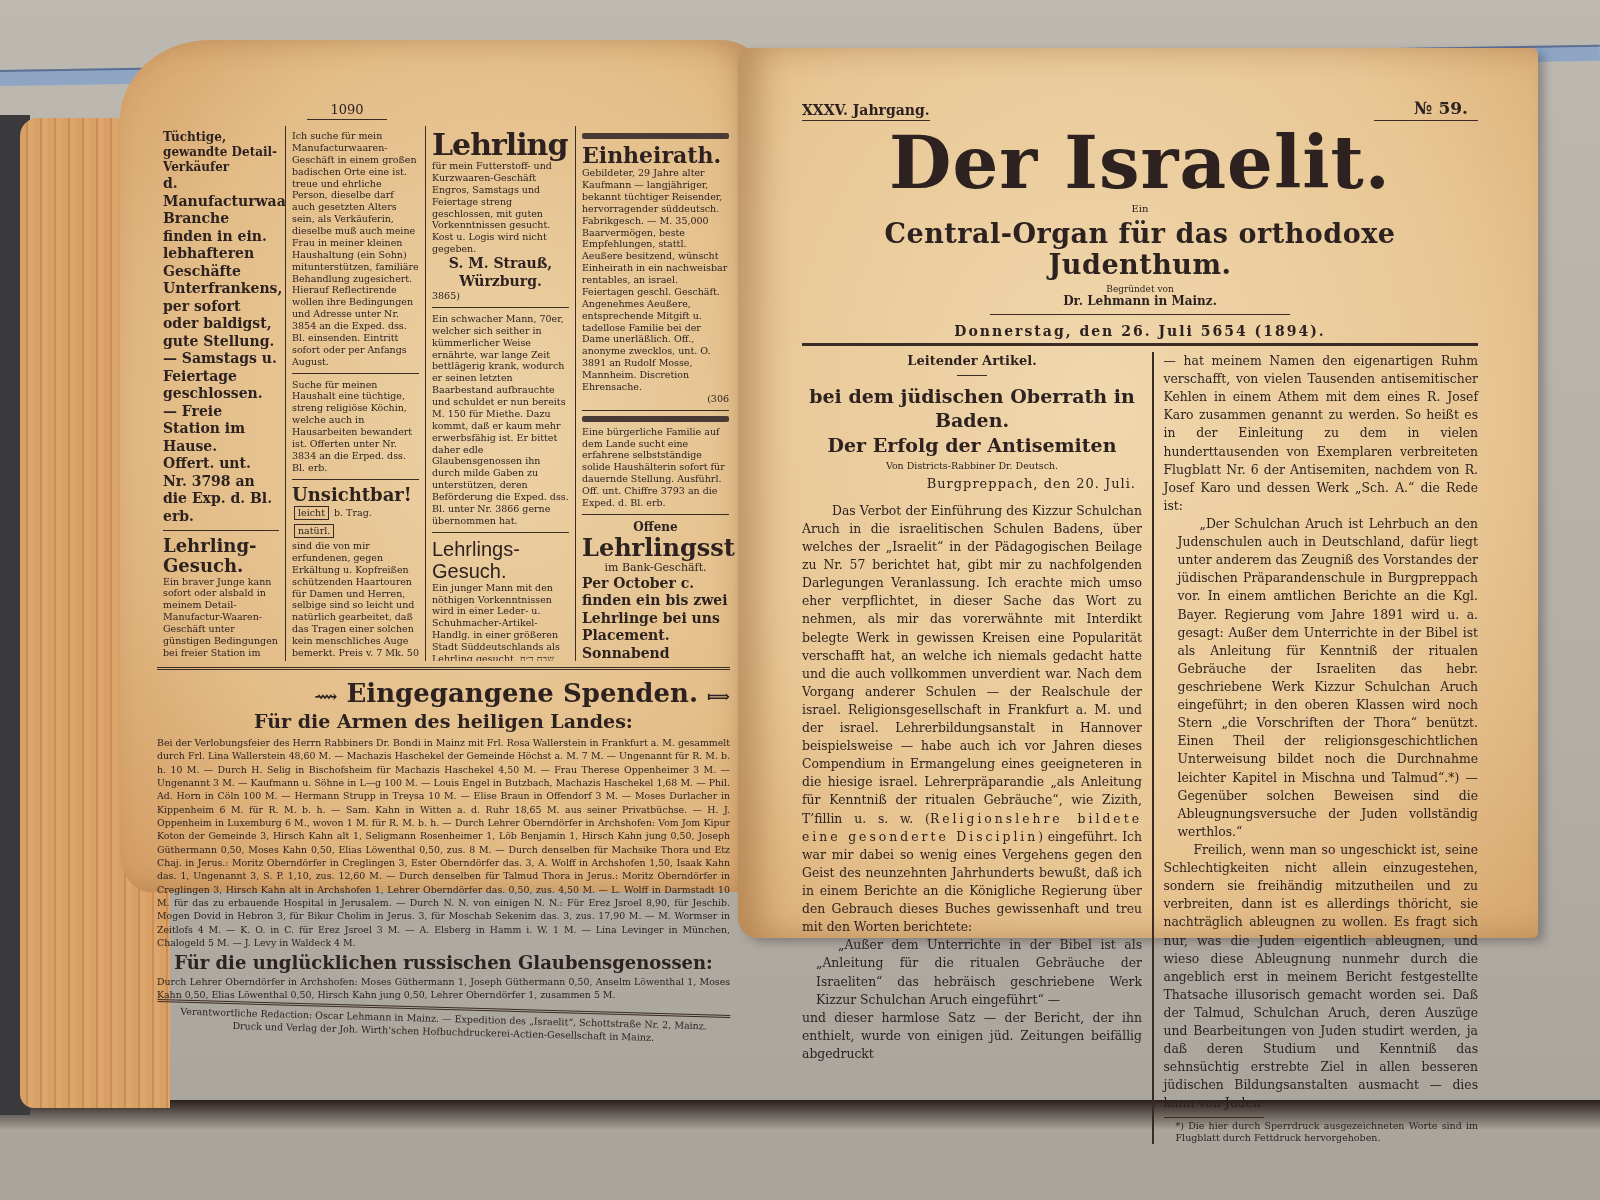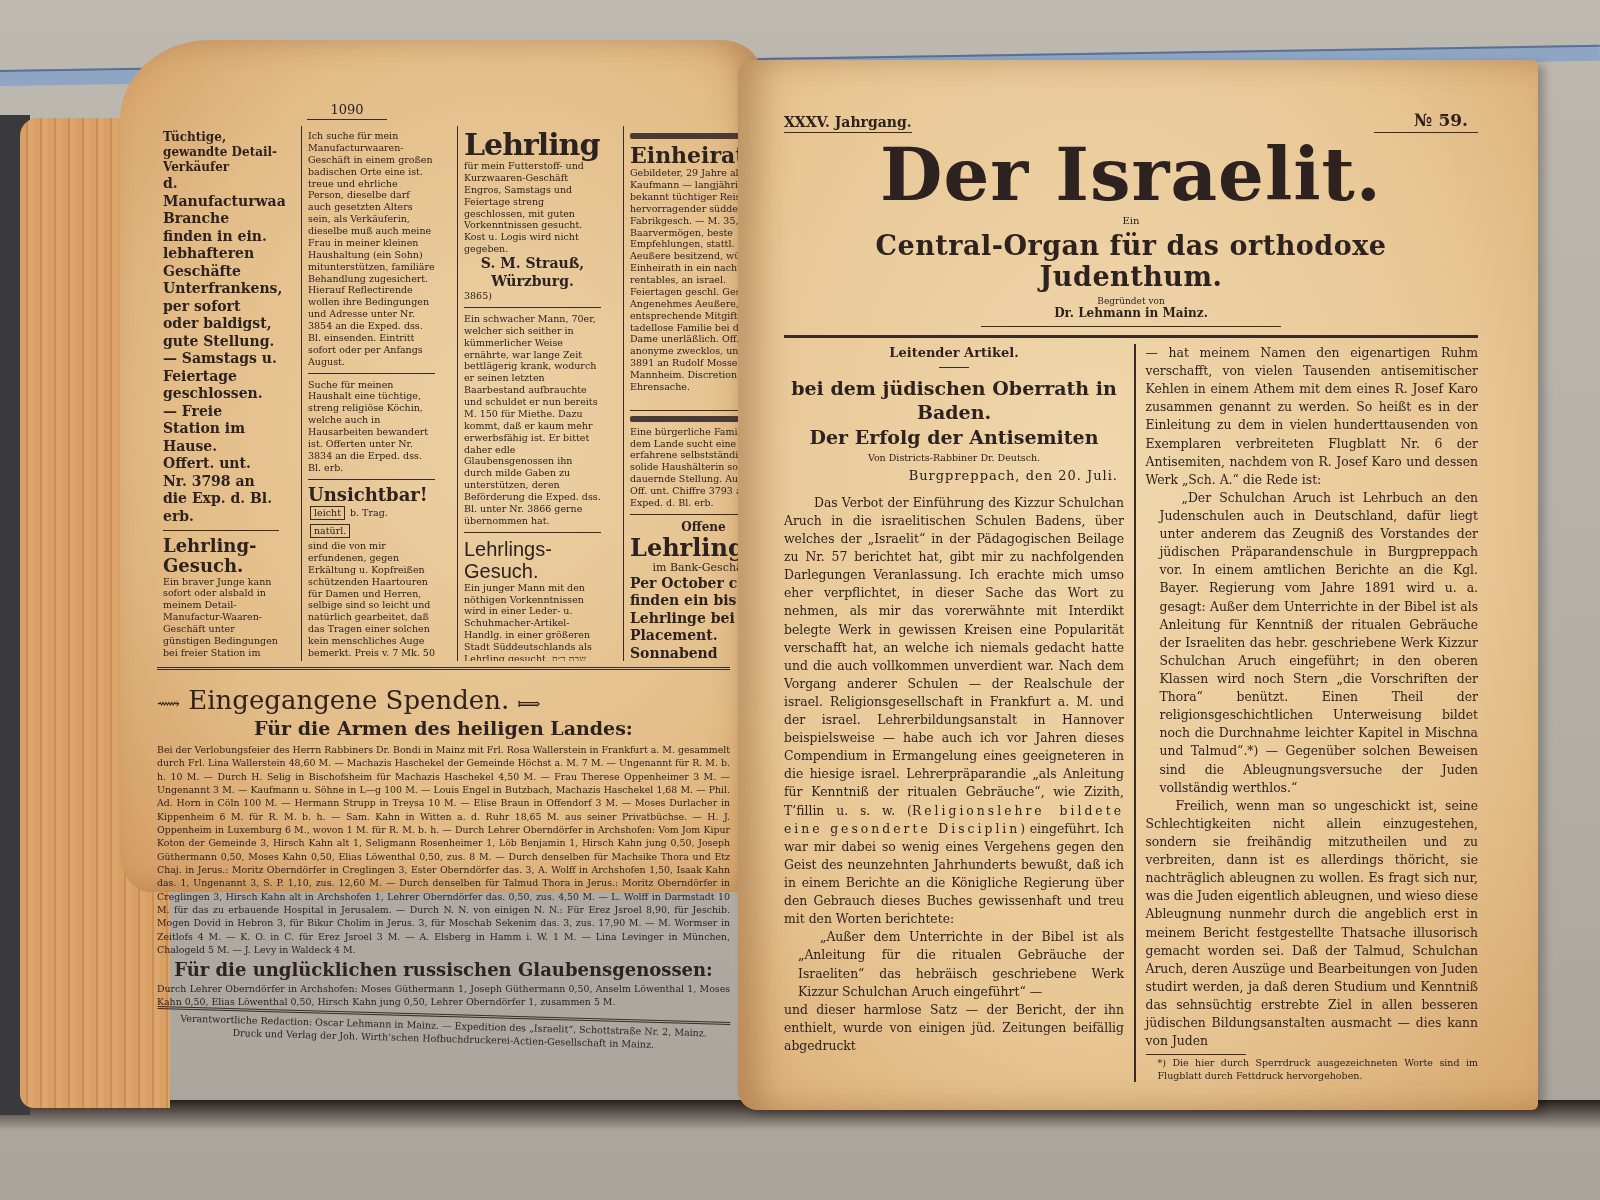--- a/index.html
+++ b/index.html
@@ -24,45 +24,45 @@
     border-radius: 18px 0 0 14px; }
   
   .page-left {
     position:absolute; left:120px; top:40px; width:640px; height:852px;
     background: radial-gradient(ellipse at 60% 45%, #ecd2a6 0%, #e3bd88 60%, #d39b62 100%);
     border-radius: 90px 40px 10px 30px / 80px 30px 10px 40px;
     box-shadow: inset -18px 0 30px rgba(120,70,30,.35);
     padding: 62px 30px 30px 37px;
   }
   .page-right {
-    position:absolute; left:738px; top:60px; width:800px; height:1050px;
+    position:absolute; left:738px; top:48px; width:800px; height:890px;
     background: radial-gradient(ellipse at 45% 40%, #f0d7ad 0%, #e8c795 60%, #d7a66d 100%);
     border-radius: 14px 6px 6px 20px;
     box-shadow: inset 22px 0 30px rgba(120,70,30,.35), 6px 4px 10px rgba(0,0,0,.25);
-    padding: 50px 60px 30px 46px;
+    padding: 50px 60px 30px 64px;
   }
 
   
   .pagenum { text-align:center; font-size:13px; margin-left:150px; width:80px;
     border-bottom:1.5px solid #3a2b24; padding-bottom:2px; margin-bottom:6px; }
-  .ads { display:grid; grid-template-columns: 128px 140px 150px 160px; gap:16px; border-top:none; height:535px; }
+  .ads { display:grid; grid-template-columns: 128px 140px 150px 160px; gap:0; border-top:none; height:535px; }
   .ad-col { border-left:1.5px solid #3a2b24; padding:4px 6px; font-size:9.5px; line-height:1.25; overflow:hidden; }
   .ad-col:first-child { border-left:none; }
   .ad { padding-bottom:5px; margin-bottom:5px; border-bottom:1.5px solid #3a2b24; }
   .ad:last-child { border-bottom:none; }
   .ad-h1 { font-size:30px; font-weight:bold; line-height:1; letter-spacing:-1px; margin-bottom:4px; font-family:"DejaVu Serif", serif; }
   .ad-h2 { font-size:18px; font-weight:bold; line-height:1.1; margin:2px 0 3px; }
   .ad-h3 { font-size:12px; font-weight:bold; text-align:center; }
   .ad-bold { font-weight:bold; font-size:14px; }
   .ad-bold-big { font-weight:bold; font-size:12px; }
   .ad p { margin:0; }
   .boxed { display:inline-block; border:1.5px solid #3a2b24; padding:0 3px; margin:2px 2px; }
   .thick-rule { height:6px; background:#4a3a36; margin:3px 0 4px; border-radius:2px; }
   .donations-sep { border-top:3px double #3a2b24; margin:6px 0 4px; }
-  .don-title { text-align:left; font-size:26px; font-weight:normal; margin-top:15px; }
+  .don-title { text-align:right; font-size:26px; font-weight:bold; margin-top:8px; }
   .don-title .orn { font-size:16px; }
   .don-sub { text-align:center; font-size:19px; font-weight:bold; margin:2px 0 4px; }
   .don-text { font-size:9.4px; line-height:1.42; text-align:justify; }
   .don-sub2 { text-align:center; font-size:18px; font-weight:bold; margin:2px 0; }
   .imprint { border-top:3px double #3a2b24; margin-top:6px; padding-top:3px; font-size:9.5px; text-align:center; line-height:1.35; transform: rotate(1.6deg); }
 
   
   .masthead-top { display:flex; justify-content:space-between; align-items:flex-end; font-size:14px; font-weight:bold; }
   .masthead-top .vol { border-bottom:1.5px solid #3a2b24; padding-bottom:2px; }
   .masthead-top .no { border-bottom:1.5px solid #3a2b24; padding:0 10px 2px 40px; font-size:17px; }
@@ -194,20 +194,21 @@
   <div class="masthead-top">
     <span class="vol">XXXV. Jahrgang.</span>
     <span class="no">№ 59.</span>
   </div>
   <div class="title">Der Israelit.</div>
   <div class="ein">Ein</div>
   <div class="subtitle">Central-Organ für das orthodoxe Judenthum.</div>
   <div class="founded">Begründet von</div>
   <div class="founder">Dr. Lehmann in Mainz.</div>
   <div class="rule-short"></div>
+  <div class="date">Donnerstag, den 26. Juli 5654 (1894).</div>
   <div class="rule-heavy"></div>
 
   <div class="cols">
     <div class="col">
       <div class="section-label">Leitender Artikel.</div>
       <div class="mini-rule"></div>
       <div class="art-title">bei dem jüdischen Oberrath in Baden.</div>
       <div class="art-title">Der Erfolg der Antisemiten</div>
       <div class="byline">Von Districts-Rabbiner Dr. Deutsch.</div>
       <div class="dateline">Burgpreppach, den 20. Juli.</div>

